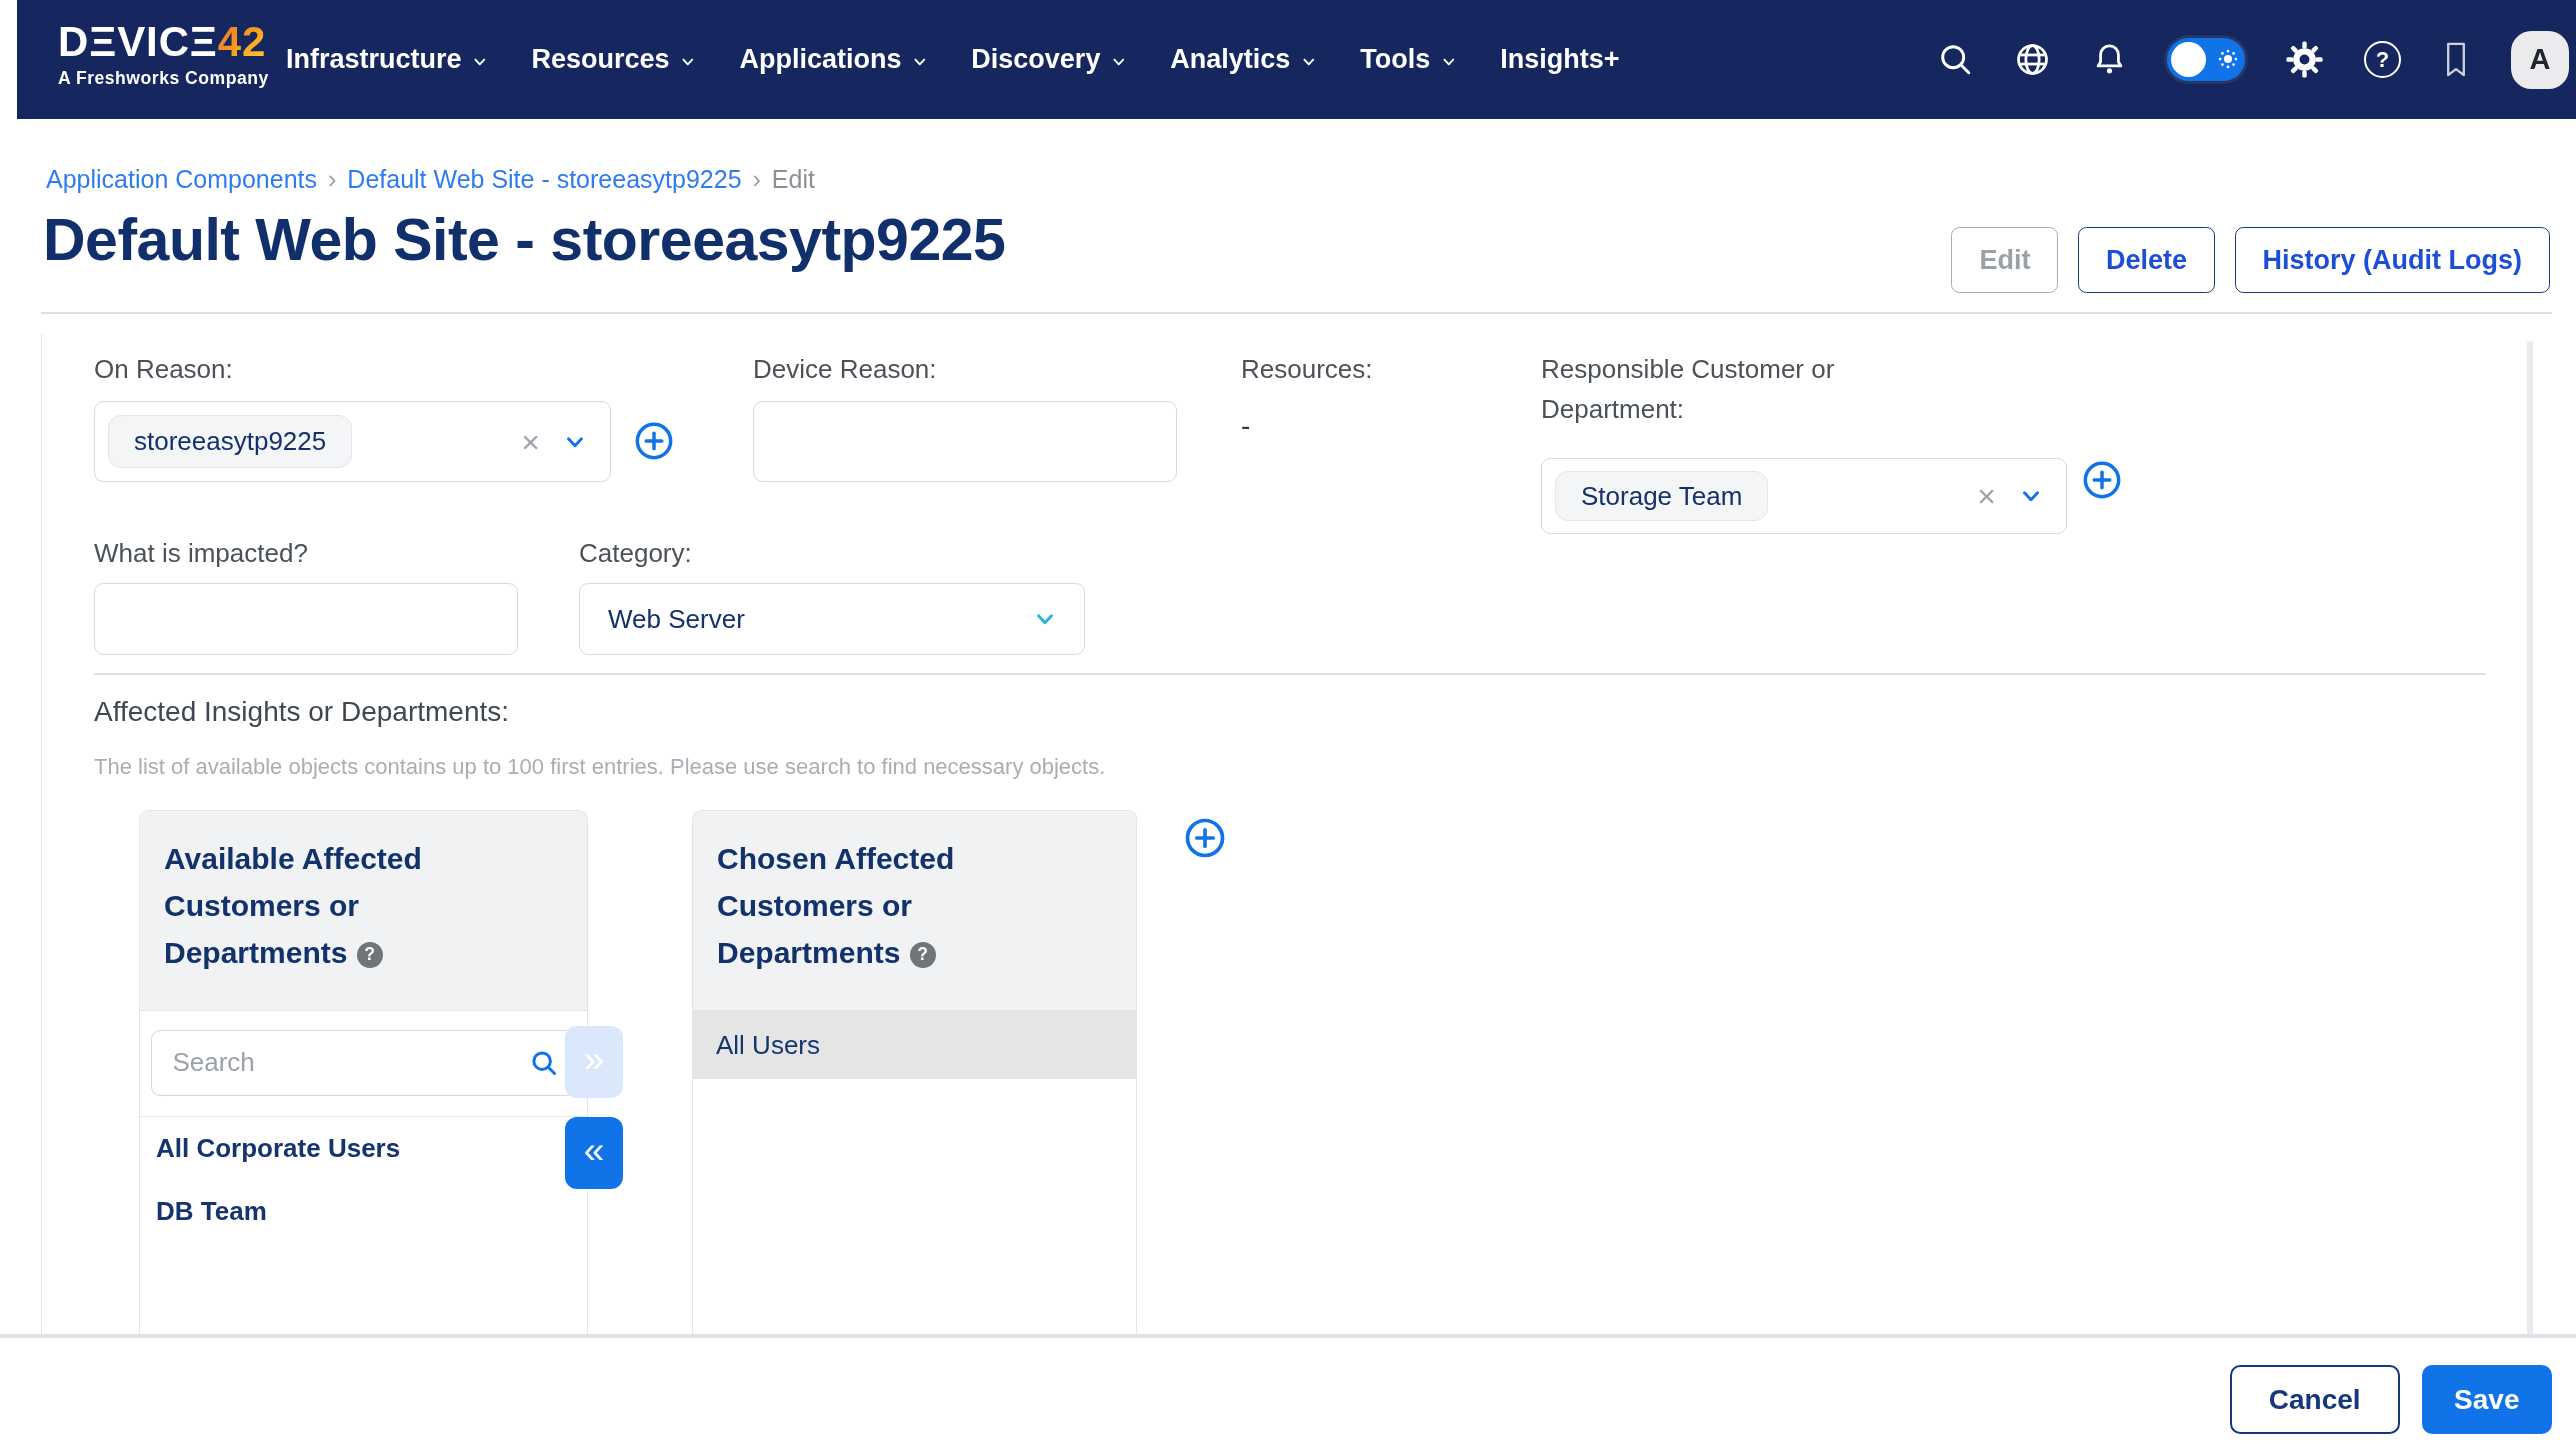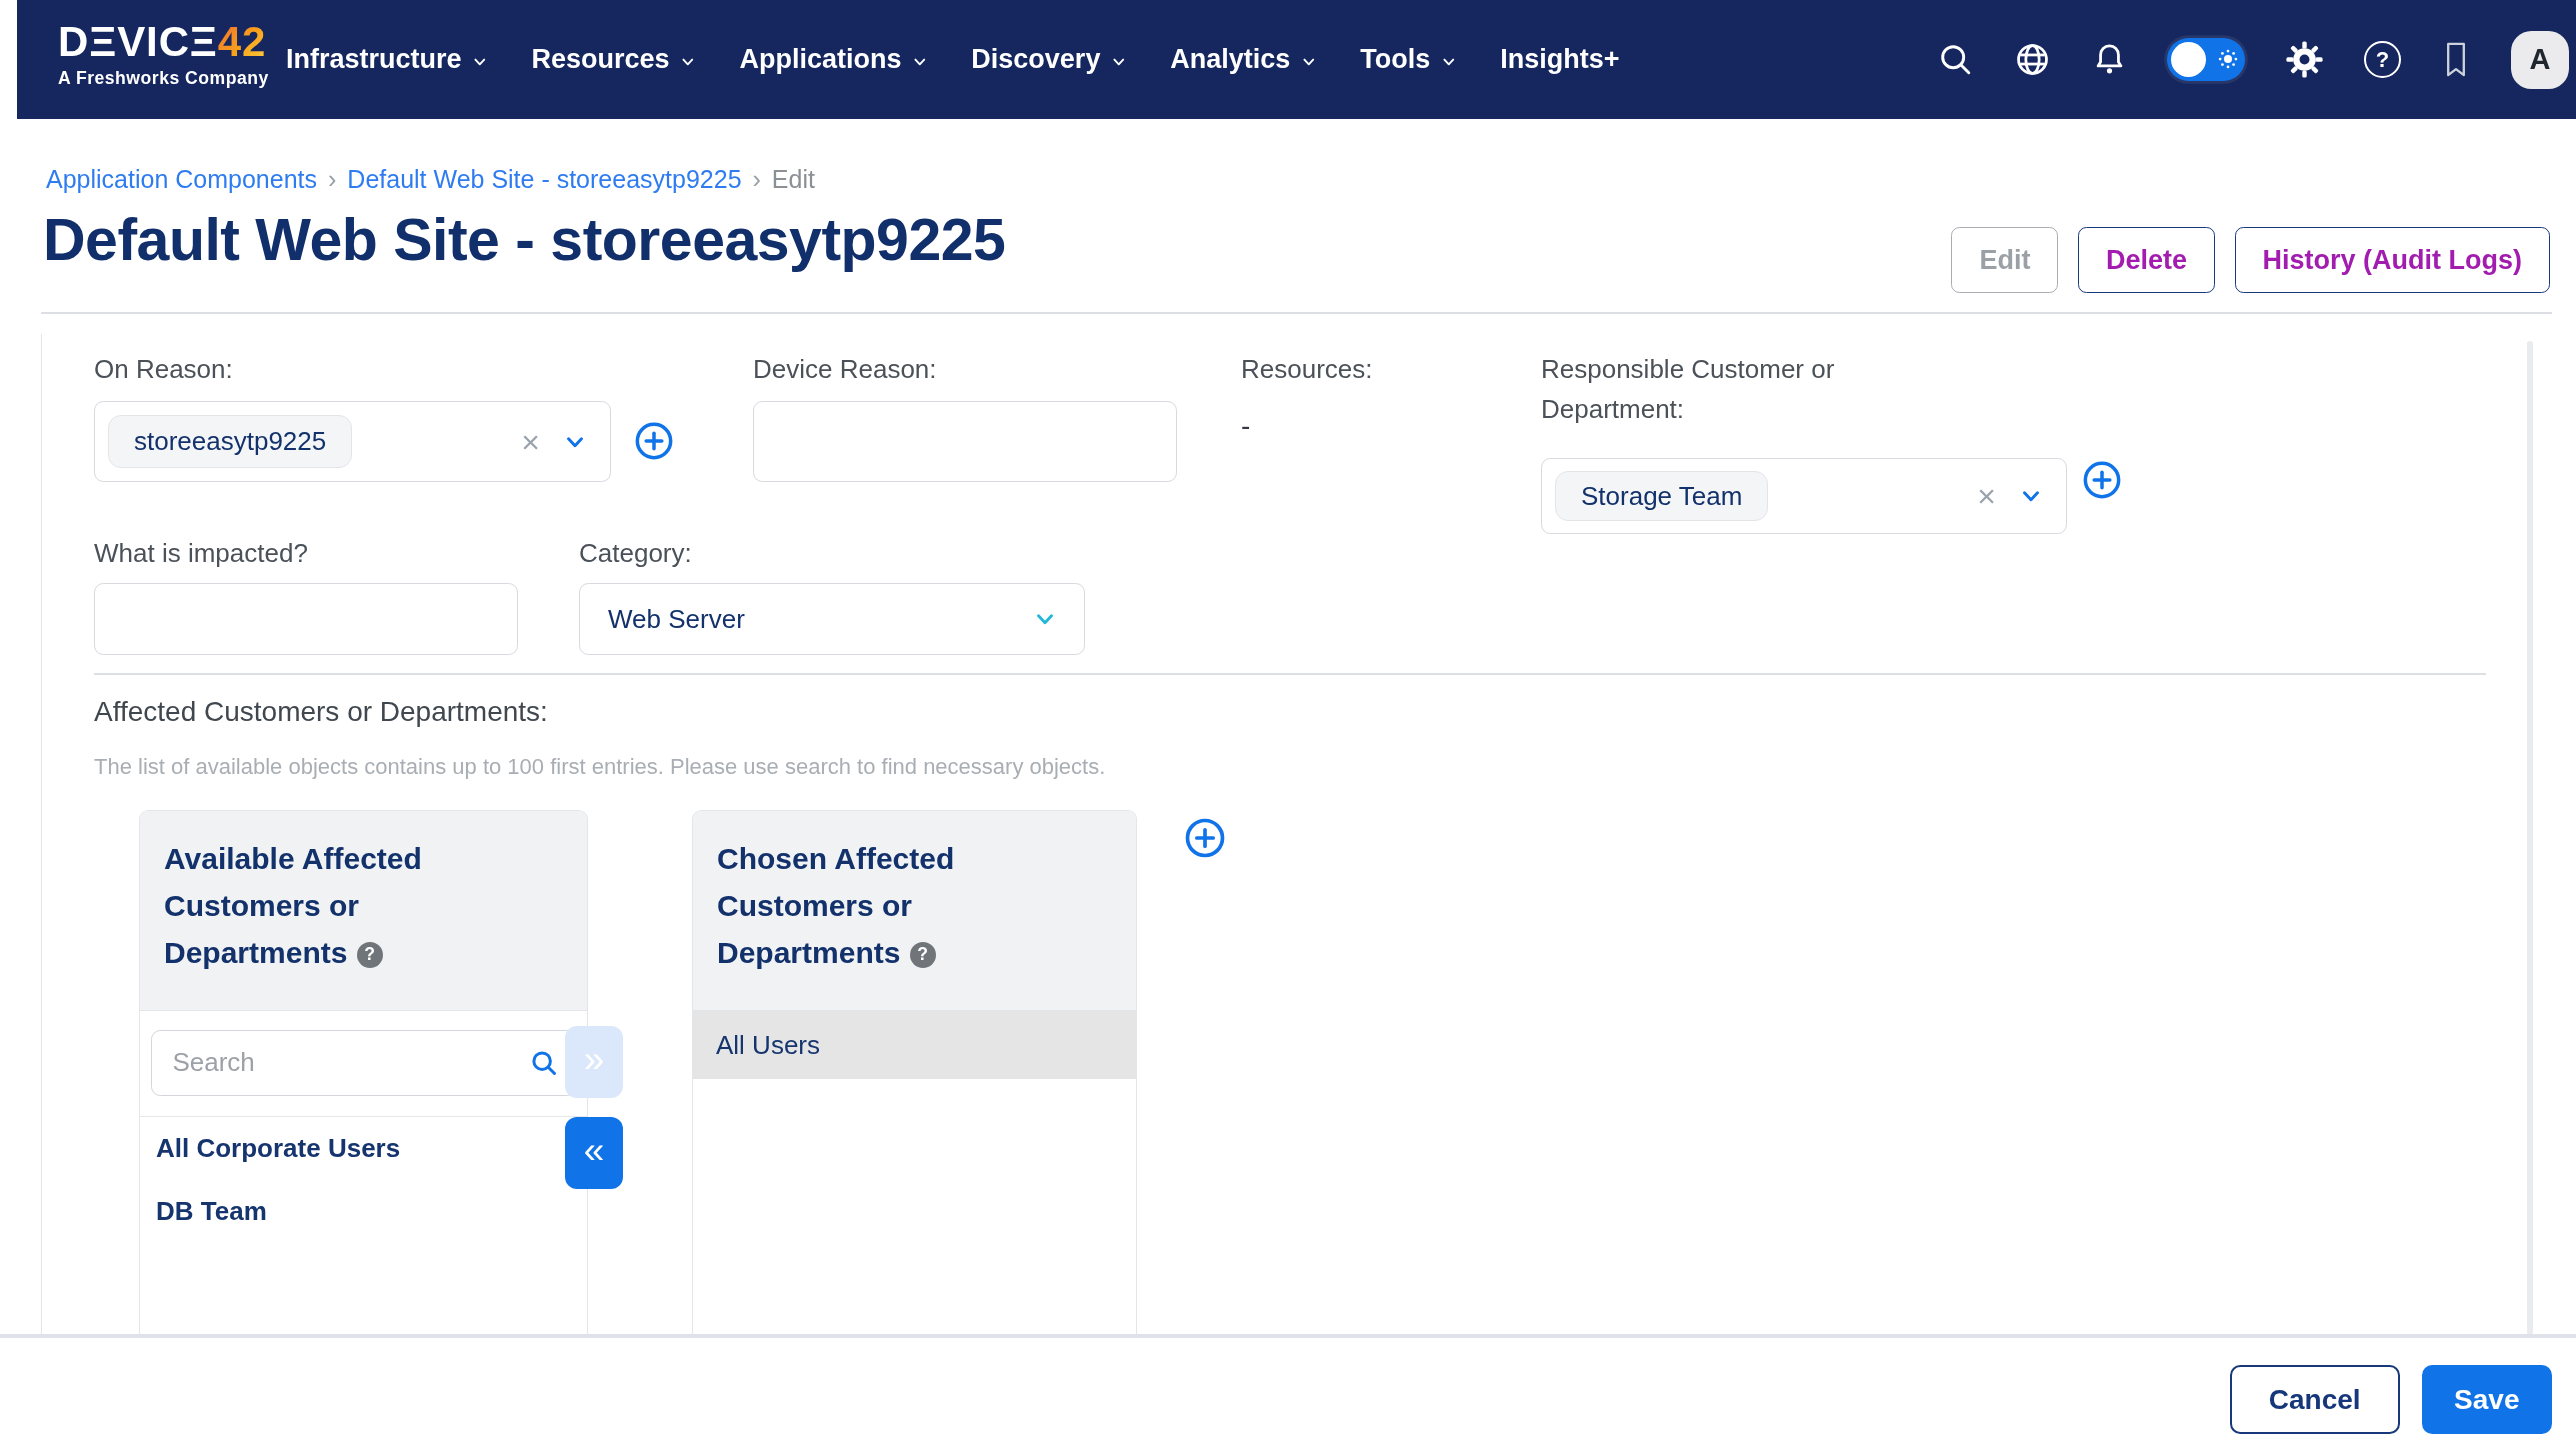--- a/index.html
+++ b/index.html
@@ -48,21 +48,21 @@
   .breadcrumb { position: absolute; left: 46px; top: 165px; font-size: 25px; display: flex; gap: 11px; align-items: center; }
   .crumb-link { color: #2E7CF0; cursor: pointer; }
   .crumb-sep { color: #9AA0A6; }
   .crumb-current { color: #8A9096; }
 
   .page-title { position: absolute; left: 43px; top: 206px; font-size: 59px; font-weight: bold; color: #112F6B; letter-spacing: -0.5px; }
 
   .header-buttons { position: absolute; right: 26px; top: 227px; display: flex; gap: 19.5px; }
   .hbtn { height: 66px; border-radius: 8.4px; background: #ffffff; font-size: 27px; font-weight: bold;
     padding: 0 27px; display: flex; align-items: center; cursor: pointer; font-family: inherit; }
-  .hbtn.outline-navy { border: 1.9px solid #17397C; color: #a21caf; }
+  .hbtn.outline-navy { border: 1.9px solid #17397C; color: #1d4ed8; }
   .hbtn.disabled { border: 1.9px solid #A9ADB2; color: #9AA0A6; }
 
   .divider-top { position: absolute; left: 41px; top: 312px; width: 2511px; height: 1.9px; background: #DCDFE4; }
 
   
   .card { position: absolute; left: 41px; top: 334px; width: 2487px; height: 1000px;
     border-left: 0.9px solid #E3E5E9; background: #ffffff; }
   .scrollbar { position: absolute; left: 2527px; top: 341px; width: 5.6px; height: 994px; background: #E9EBEE; border-radius: 2.8px; }
 
   .fld-label { position: absolute; font-size: 26px; color: #4B5158; line-height: 40px; }
@@ -306,21 +306,21 @@
     <span class="sel-text">Web Server</span>
     <span class="sel-chevron" style="margin-left:auto;">
         <svg width="26" height="26" viewBox="0 0 24 24" fill="none" stroke="#24B8D8" stroke-width="2.7" stroke-linecap="round" stroke-linejoin="round">
           <polyline points="6,9 12,15.5 18,9"></polyline>
         </svg>
       </span>
   </div>
 
   <div class="divider-mid"></div>
 
-  <div class="affected-heading">Affected Customers or Departments:</div>
+  <div class="affected-heading">Affected Insights or Departments:</div>
   <div class="affected-helper">The list of available objects contains up to 100 first entries. Please use search to find necessary objects.</div>
 
   <div class="picker-panel panel-available">
     <div class="panel-header">
       <div class="panel-title"><span>Available Affected Customers or Departments</span><span class="qbadge">?</span></div>
     </div>
     <div class="searchwrap">
       <input class="search-input" placeholder="Search" style="">
       <span class="search-icon"><svg width="30" height="30" viewBox="0 0 24 24" fill="none" stroke="#1173E8" stroke-width="2.4" stroke-linecap="round">
             <circle cx="10.5" cy="10.5" r="6.6"></circle>

